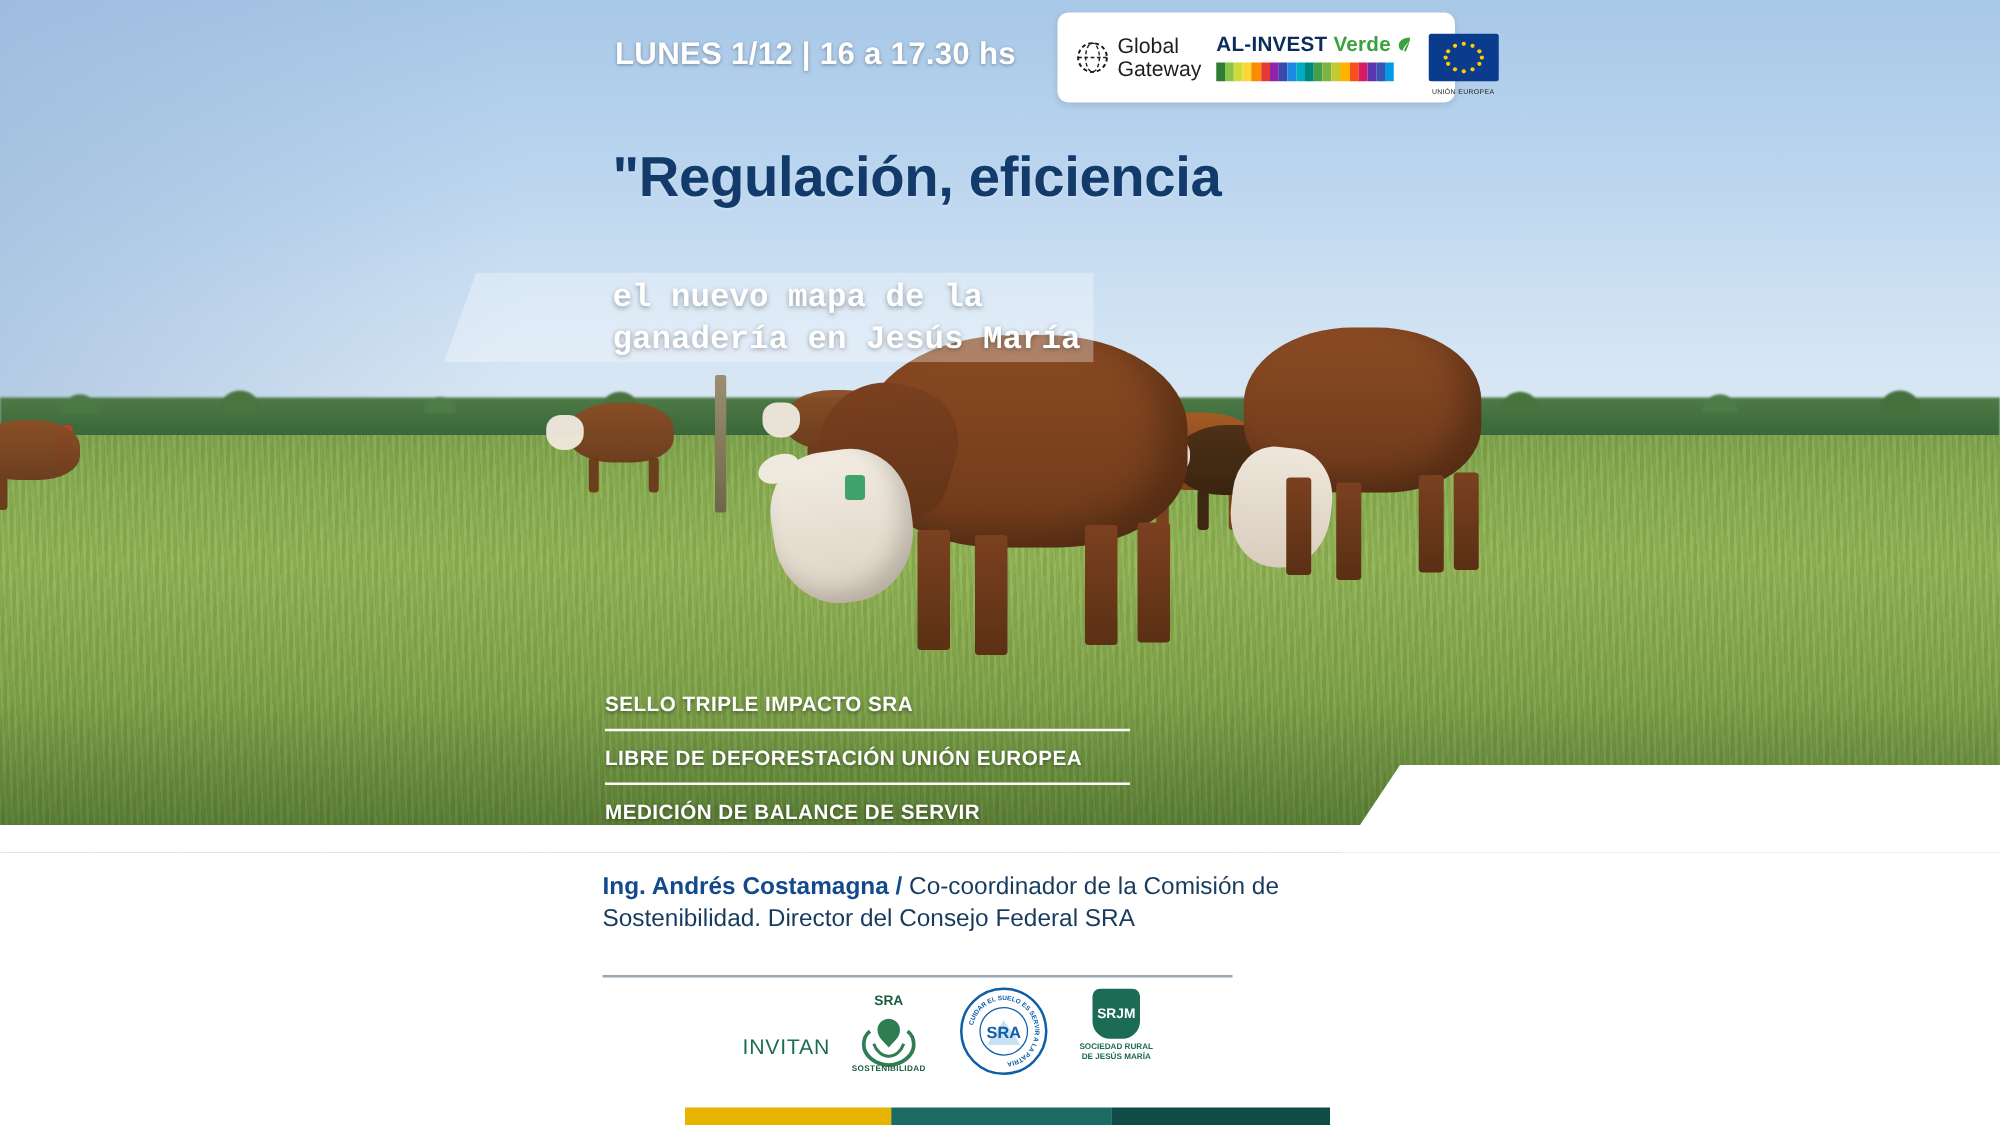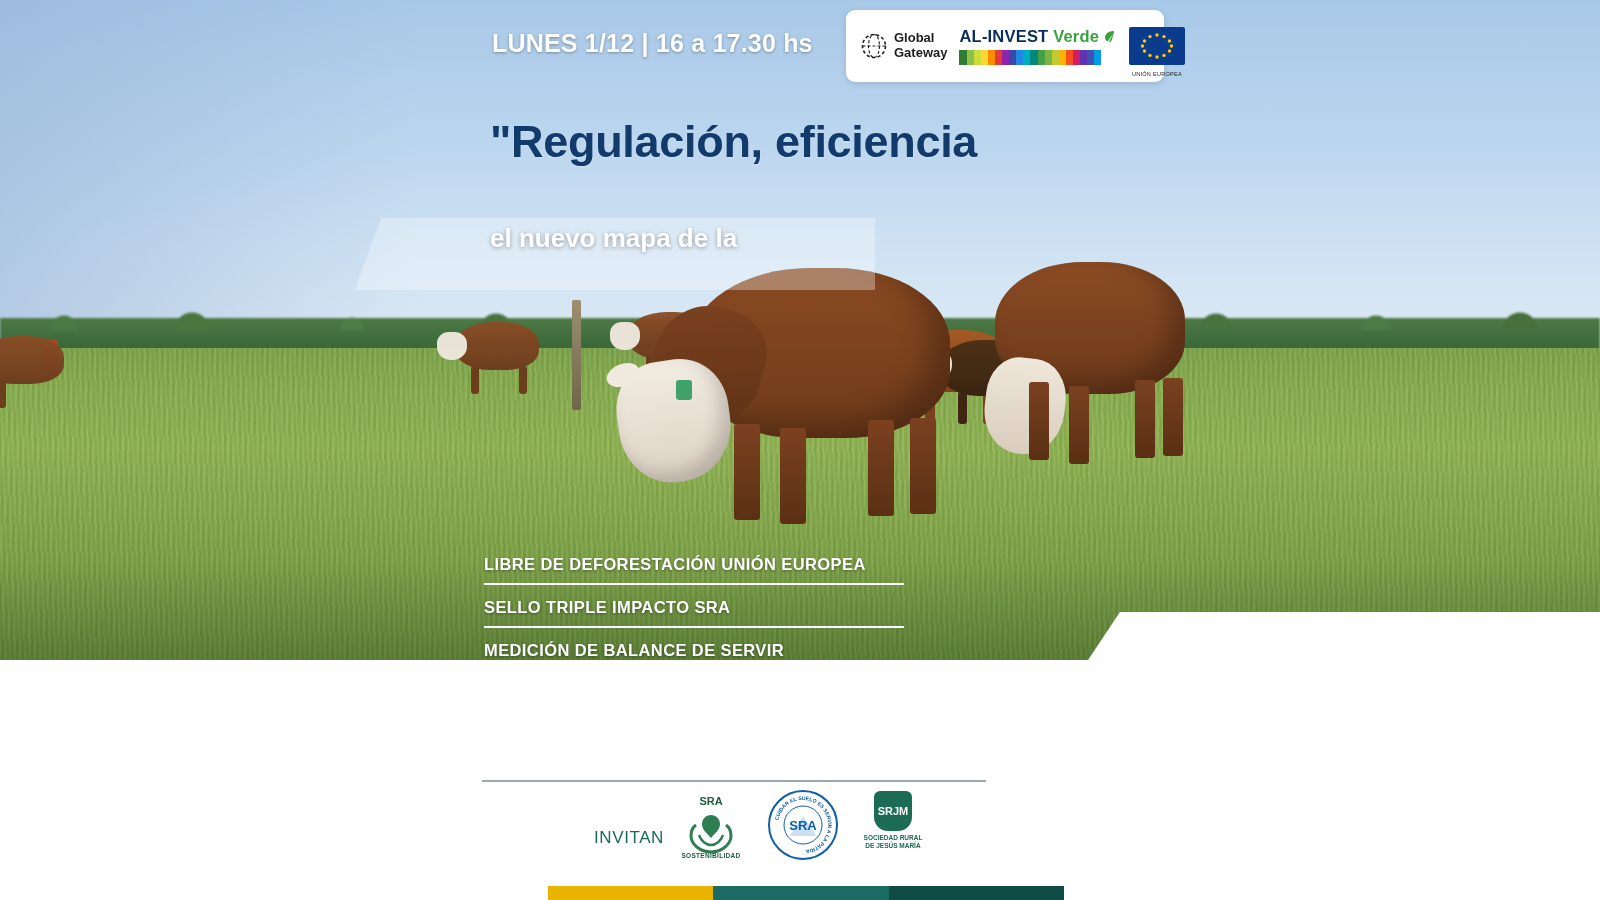--- a/index.html
+++ b/index.html
@@ -145,21 +145,21 @@
 
   .logo-card {
     position:absolute; left:846px; top:10px; width:318px; height:72px;
     background:#ffffff; border-radius:9px;
     display:flex; align-items:center; gap:12px; padding:0 14px;
     box-sizing:border-box;
     box-shadow:0 2px 6px rgba(0,0,0,.12);
   }
   .gg-logo { display:flex; align-items:center; gap:6px; }
   .gg-globe { width:28px; height:28px; }
-  .gg-text { font-size:13px; font-weight:bold; color:#1d1d1b; line-height:1.12; }
+  .gg-text { font-size:17px; font-weight:normal; color:#1d1d1b; line-height:1.12; }
   .alinvest { text-align:left; }
   .alinvest-title { font-size:16.5px; font-weight:bold; color:#0b2d5c; letter-spacing:.2px; white-space:nowrap; }
   .alinvest-title .verde { color:#3aa23c; }
   .alinvest-bars { margin-top:4px; width:142px; height:15px; display:flex; }
   .alinvest-bars i { flex:1 1 auto; }
   .eu-flag {
     width:56px; height:38px; background:#0b3b8c; border-radius:2px;
     position:relative; display:flex; align-items:center; justify-content:center;
   }
   .eu-stars { position:absolute; inset:0; }
@@ -175,20 +175,21 @@
   .title-main {
     position:absolute; left:490px; top:118px; width:720px;
     color:#123a6b;
     font-size:45px; font-weight:bold; line-height:1.08; letter-spacing:-.3px;
     text-shadow: 0 1px 2px rgba(255,255,255,.25);
   }
   .title-sub {
     position:absolute; left:490px; top:222px; width:640px;
     color:#ffffff; font-size:26px; font-weight:bold; line-height:1.26;
     text-shadow: 0 1px 4px rgba(0,0,0,.35);
+    font-family: Liberation Mono, monospace;
   }
 
   
   .bullets {
     position:absolute; left:484px; top:555px; width:420px;
     color:#ffffff;
   }
   .bullet-item {
     font-size:16.5px; font-weight:bold; letter-spacing:.4px;
     padding:0 0 9px 0;
@@ -379,29 +380,34 @@
       <div class="eu-caption">UNIÓN EUROPEA</div>
     </div>
   </div>
 
   <div class="title-shape"></div>
   <div class="title-main">
     <div>"Regulación, eficiencia</div>
   </div>
   <div class="title-sub">
     <div>el nuevo mapa de la</div>
+    <div>ganadería en Jesús María</div>
   </div>
 
   <div class="bullets">
+    <div class="bullet-item">SELLO TRIPLE IMPACTO SRA</div>
     <div class="bullet-item">LIBRE DE DEFORESTACIÓN UNIÓN EUROPEA</div>
-    <div class="bullet-item">SELLO TRIPLE IMPACTO SRA</div>
     <div class="bullet-item">MEDICIÓN DE BALANCE DE SERVIR</div>
   </div>
 
   <div class="speakers">
+    <div>
+      <span class="nm">Ing. Andrés Costamagna /</span>
+      <span>Co-coordinador de la Comisión de Sostenibilidad. Director del Consejo Federal SRA</span>
+    </div>
   </div>
   <div class="speakers-rule"></div>
 
   <div class="invitan-label">INVITAN</div>
 
   <div class="org-logos">
 
     <div class="logo-sra-sost">
       <div class="sra-text">SRA</div>
       <svg width="78" height="56" viewBox="0 0 78 56" style="position:absolute;left:0;top:10px">

